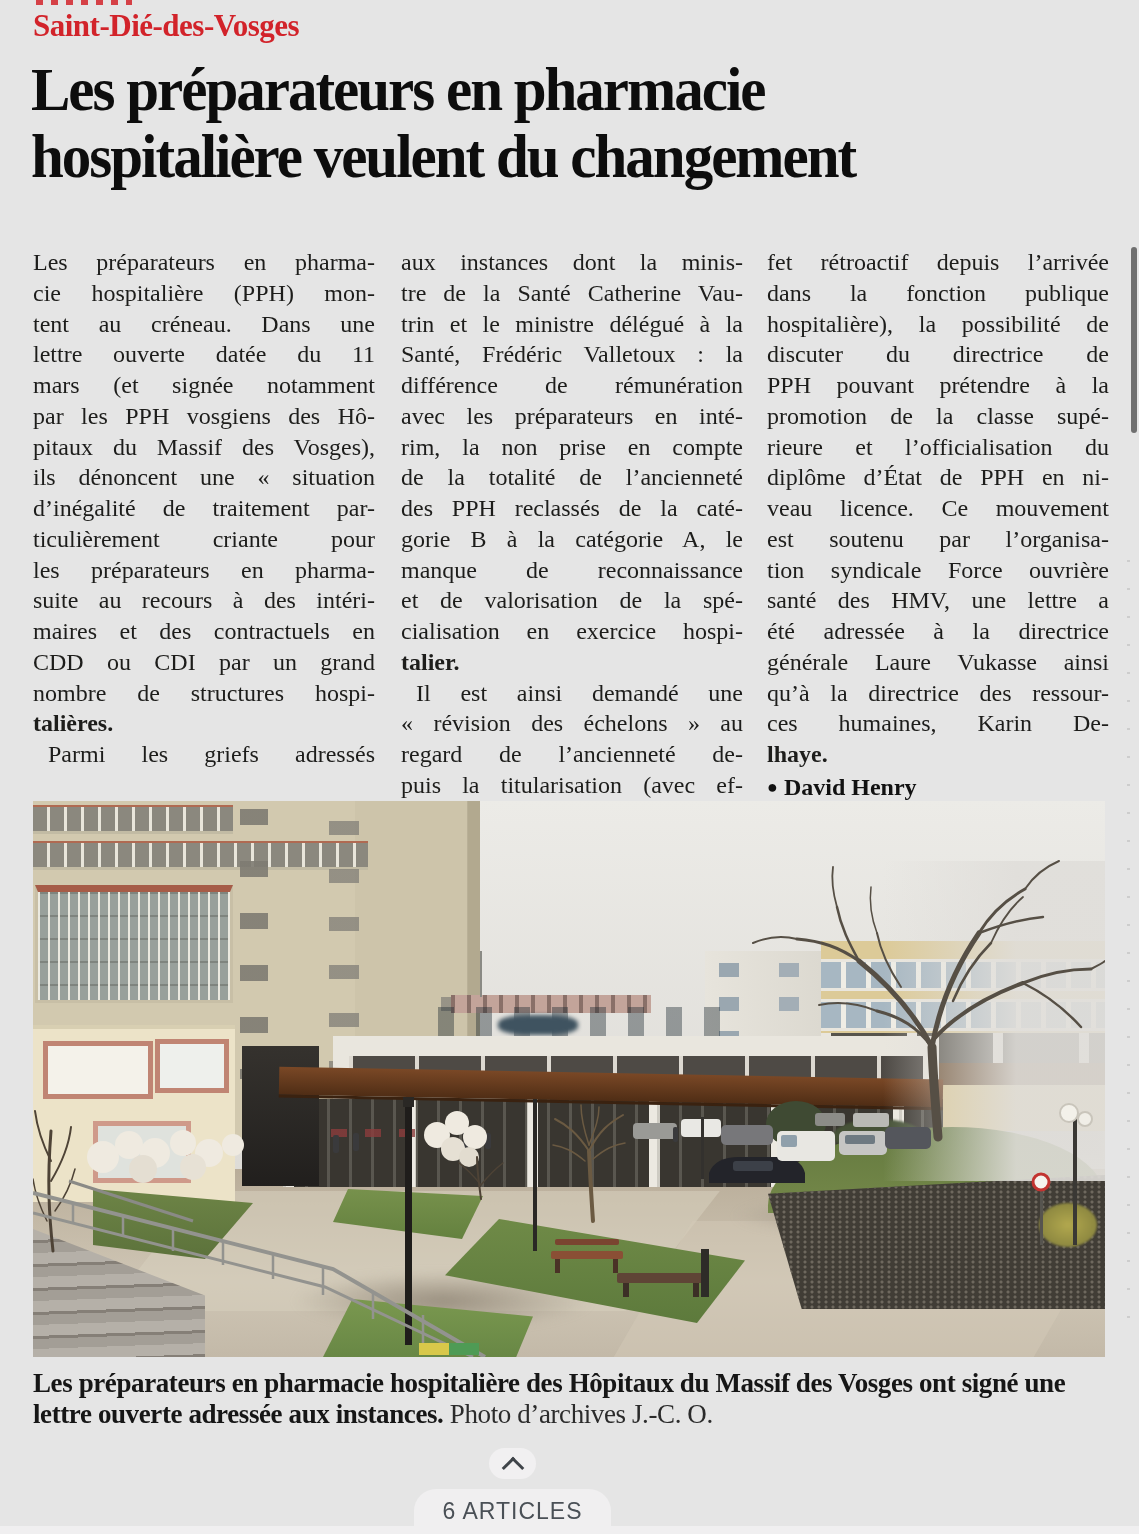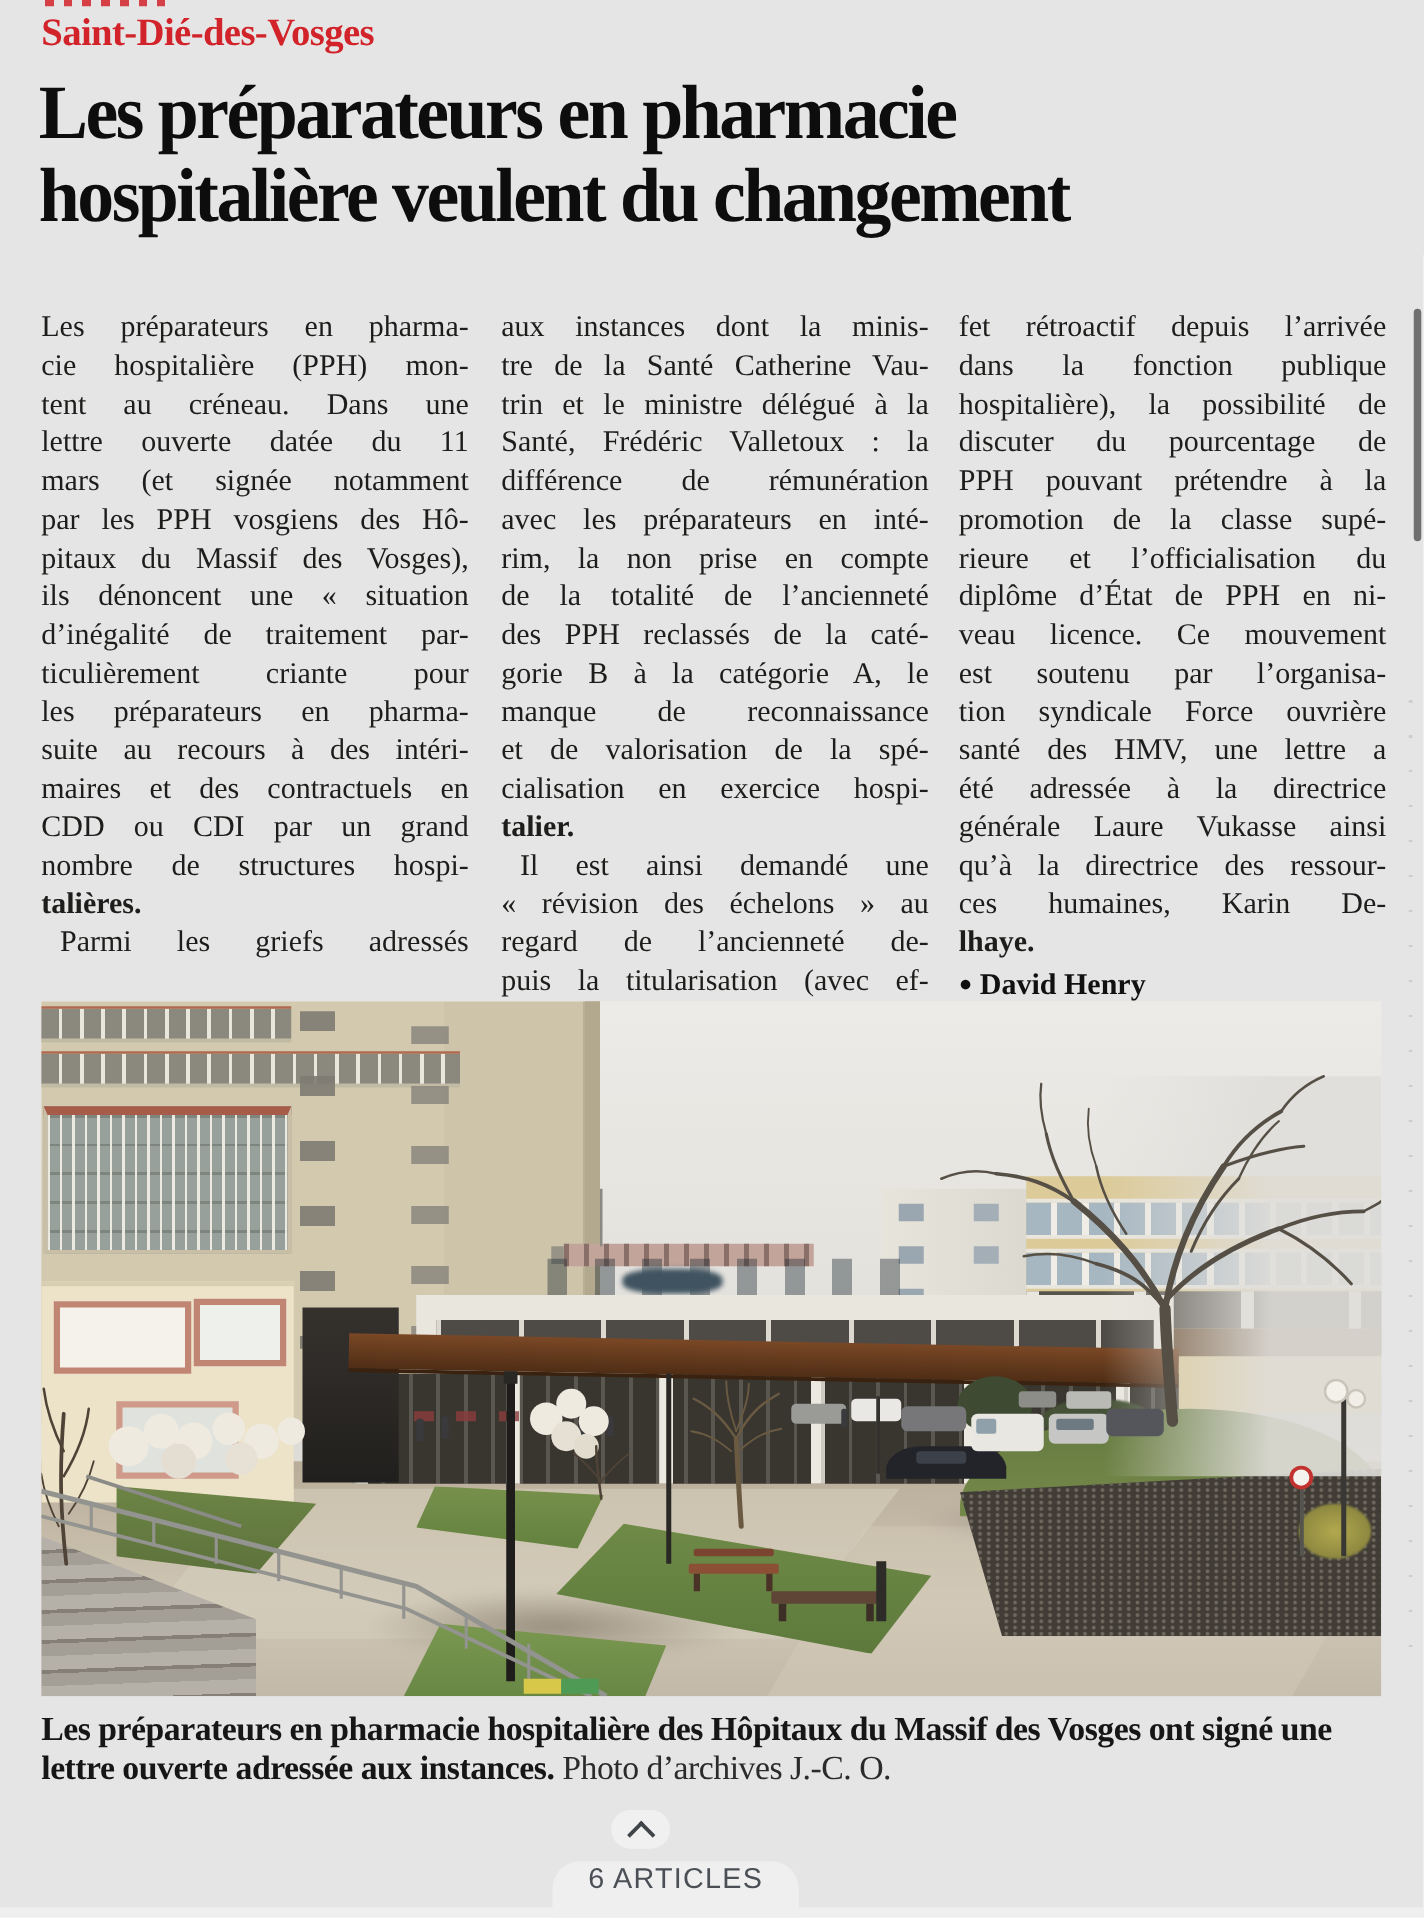--- a/index.html
+++ b/index.html
@@ -113,22 +113,22 @@
   .svgart{left:0;top:0;width:1072px;height:556px;}
 
   
   .caption{position:absolute;left:33px;top:1368px;width:1074px;font-size:27px;line-height:31px;letter-spacing:-0.4px;color:#161616;}
   .caption b{font-weight:bold;}
   .caption .credit{font-weight:normal;color:#2b2b2b;}
 
   
   .collapse-btn{position:absolute;left:489px;top:1448px;width:47px;height:31px;border-radius:16px;background:#f1f0f1;cursor:pointer;}
   .collapse-btn .chev{position:absolute;left:16px;top:12px;width:13px;height:13px;border-top:3px solid #3f4449;border-right:3px solid #3f4449;transform:rotate(-45deg);}
-  .articles-tab{position:absolute;left:442px;top:1489px;width:197px;height:45px;border-radius:22px 22px 0 0;background:#f0eff0;cursor:pointer;
-    display:flex;justify-content:center;}
+  .articles-tab{position:absolute;left:414px;top:1489px;width:197px;height:45px;border-radius:22px 22px 0 0;background:#f0eff0;cursor:pointer;
+    display:flex;align-items:center;justify-content:center;}
   .articles-tab span{font-family:"Liberation Sans",sans-serif;font-size:23px;letter-spacing:1px;color:#4a5056;}
   .bottom-strip{position:absolute;left:0;top:1526px;width:1139px;height:8px;background:#f0eff0;}
 </style>
 </head>
 <body>
 
 <div class="screen">
 
   <div class="top-frag"></div>
 
@@ -184,21 +184,21 @@
           <div class="jline">regard de l’ancienneté de-</div>
           <div class="jline">puis la titularisation (avec ef-</div>
         </div>
       </div>
     <div class="col c3">
       <div>
           <div class="para">
             <div class="jline">fet rétroactif depuis l’arrivée</div>
             <div class="jline">dans la fonction publique</div>
             <div class="jline">hospitalière), la possibilité de</div>
-            <div class="jline">discuter du pourcentage de</div>
+            <div class="jline">discuter du directrice de</div>
             <div class="jline">PPH pouvant prétendre à la</div>
             <div class="jline">promotion de la classe supé-</div>
             <div class="jline">rieure et l’officialisation du</div>
             <div class="jline">diplôme d’État de PPH en ni-</div>
             <div class="jline">veau licence. Ce mouvement</div>
             <div class="jline">est soutenu par l’organisa-</div>
             <div class="jline">tion syndicale Force ouvrière</div>
             <div class="jline">santé des HMV, une lettre a</div>
             <div class="jline">été adressée à la directrice</div>
             <div class="jline">générale Laure Vukasse ainsi</div>

